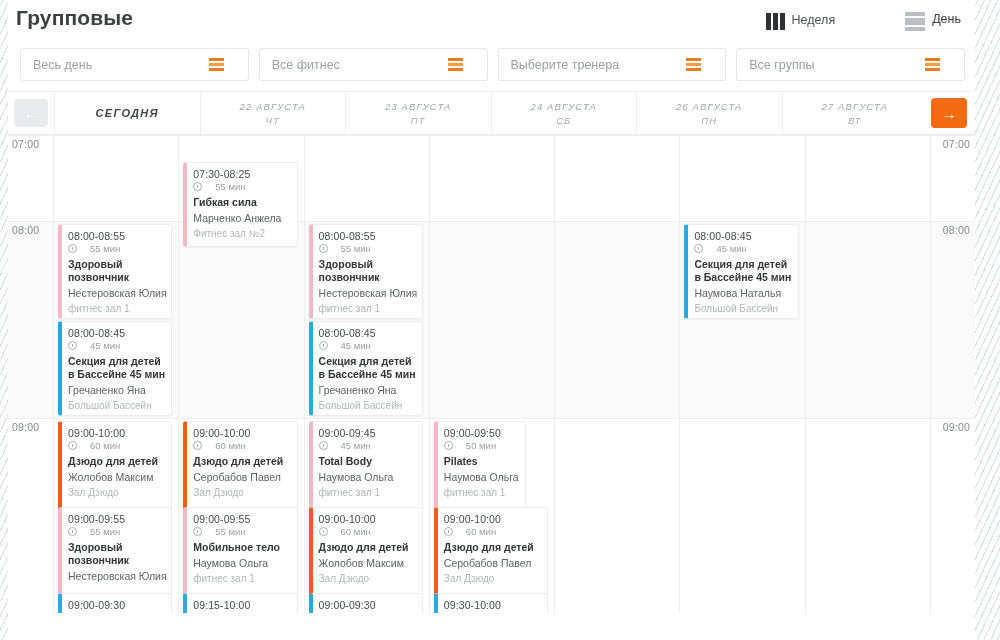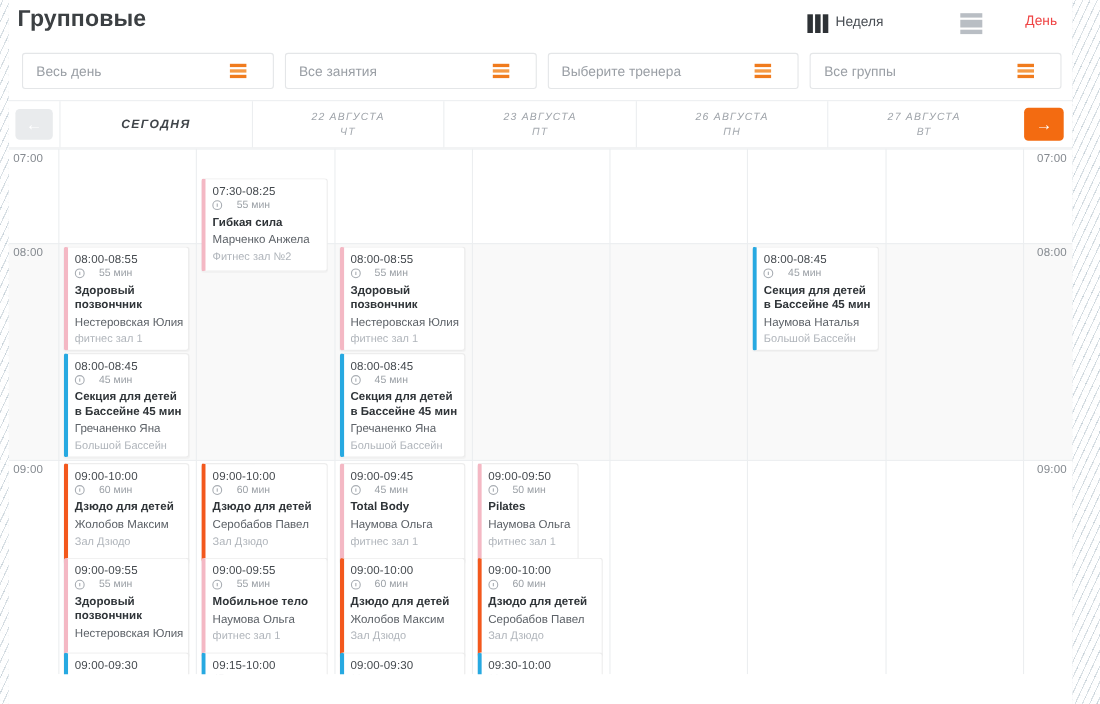--- a/index.html
+++ b/index.html
@@ -33,21 +33,21 @@
     display: flex; align-items: flex-start; justify-content: space-between;
     padding: 6px 14px 0 8px;
   }
   .page-title {
     font-size: 21px; font-weight: bold; color: #3c4043; letter-spacing: .1px;
   }
   .view-toggle { display: flex; align-items: center; gap: 22px; padding-top: 6px; }
   .vt-item { display: flex; align-items: flex-start; gap: 7px; cursor: pointer; padding-left: 48px; }
   .vt-label { font-size: 12.5px; }
   .vt-label.active { color: #4a4f55; }
-  .vt-label.inactive { color: #ef4444; margin-left: 32px; }
+  .vt-label.inactive { color: #404040; }
   .ico-week { display: flex; gap: 2px; }
   .ico-week i { display: block; width: 5px; height: 17px; background: #2e3236; }
   .ico-day { display: flex; flex-direction: column; gap: 2px; width: 20px; }
   .ico-day i { display: block; height: 4px; background: #b9bec4; }
   .ico-day i.thick { height: 7px; }
 
   
   .filters {
     display: flex; gap: 10px; padding: 6px 10px 10px 12px;
   }
@@ -151,21 +151,21 @@
   <div class="filters" id="filter-bar">
       <div class="filter">
         <span class="filter-text">Весь день</span>
         <span class="ico-filter">
           <i></i>
           <i></i>
           <i></i>
         </span>
       </div>
       <div class="filter">
-        <span class="filter-text">Все занятия</span>
+        <span class="filter-text">Все фитнес</span>
         <span class="ico-filter">
           <i></i>
           <i></i>
           <i></i>
         </span>
       </div>
       <div class="filter">
         <span class="filter-text">Выберите тренера</span>
         <span class="ico-filter">
           <i></i>
@@ -189,20 +189,24 @@
         <div class="day-cell today">
           <span class="day-top">СЕГОДНЯ</span>
         </div>
         <div class="day-cell">
           <span class="day-top">22 АВГУСТА</span>
           <span class="day-bot">ЧТ</span>
         </div>
         <div class="day-cell">
           <span class="day-top">23 АВГУСТА</span>
           <span class="day-bot">ПТ</span>
+        </div>
+        <div class="day-cell">
+          <span class="day-top">24 АВГУСТА</span>
+          <span class="day-bot">СБ</span>
         </div>
         <div class="day-cell">
           <span class="day-top">26 АВГУСТА</span>
           <span class="day-bot">ПН</span>
         </div>
         <div class="day-cell">
           <span class="day-top">27 АВГУСТА</span>
           <span class="day-bot">ВТ</span>
         </div>
       </div>

